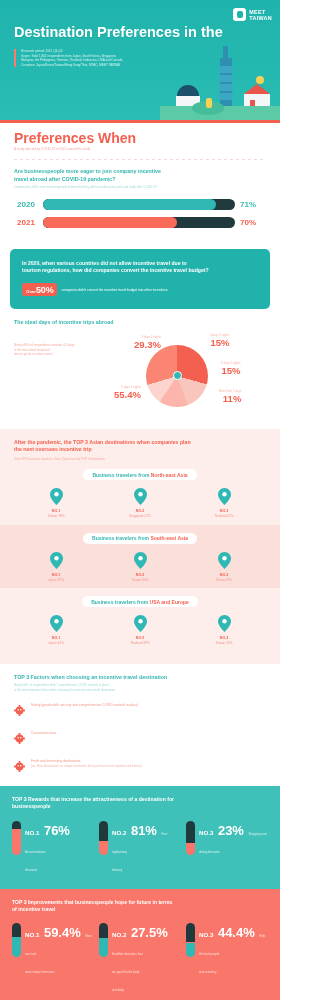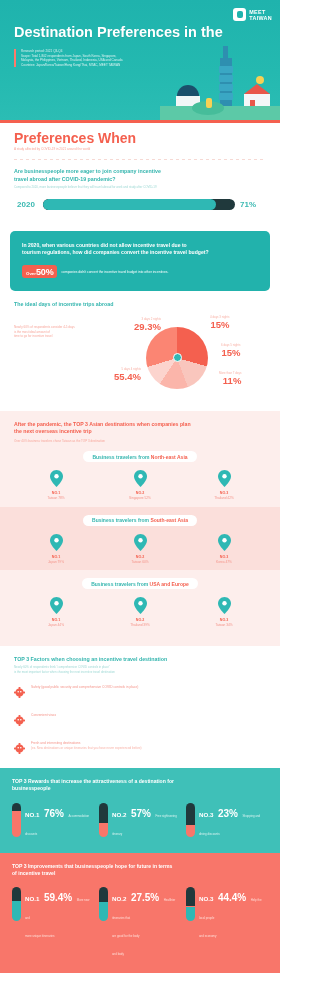--- a/index.html
+++ b/index.html
@@ -135,21 +135,21 @@
   .stats.teal { background:#3fc0b8; }
   .stats.coral { background:#f8766a; }
   .stats-h { font-size:5.1px; font-weight:bold; line-height:7.4px; color:#fff; }
   .stats.teal .stats-h { color:#fff; }
   .cards { display:flex; justify-content:space-between; margin-top:10px; }
   .card { display:flex; gap:4px; width:82px; }
   .thermo { flex:0 0 9px; width:9px; height:34px; border-radius:5px; position:relative; overflow:hidden; }
   .thermo .top { position:absolute; left:0; right:0; top:0; background:#20393c; }
   .thermo .bot { position:absolute; left:0; right:0; bottom:0; }
   .card-txt .rank { font-size:6.2px; font-weight:bold; line-height:7.5px; }
-  .card-txt .pct  { font-size:10px; font-weight:bold; line-height:9px; }
+  .card-txt .pct  { font-size:13px; font-weight:bold; line-height:9px; }
   .card-txt .desc { font-size:2.9px; line-height:4.2px; margin-top:2px; }
   .stats.teal .rank, .stats.teal .pct { color:#fff; }
   .stats.teal .desc { color:#d5f2ef; }
   .stats.coral .rank, .stats.coral .pct { color:#fff; }
   .stats.coral .desc { color:#ffdcd6; }
   .top-rule { height:2.5px; background:#f4604f; }
 </style>
 </head>
 <body>
 
@@ -211,20 +211,27 @@
     <div class="q-sub">Compared to 2020, more businesspeople believe that they will travel abroad for work and study after COVID-19</div>
 
     <div class="bars">
       <div class="bar-row">
         <span class="bar-year">2020</span>
         <span class="bar-track">
           <span class="bar-fill c1" id="fill0" style="width: 90%;"></span>
         </span>
         <span class="bar-val c1">71%</span>
       </div>
+      <div class="bar-row">
+        <span class="bar-year y2">2021</span>
+        <span class="bar-track">
+          <span class="bar-fill c2" id="fill1" style="width: 70%;"></span>
+        </span>
+        <span class="bar-val c2">70%</span>
+      </div>
     </div>
   </div>
 
   <div class="teal-panel">
     <div class="tp-q">
       <div>In 2020, when various countries did not allow incentive travel due to</div>
       <div>tourism regulations, how did companies convert the incentive travel budget?</div>
     </div>
     <div class="tp-ans">
       <span class="tp-badge">
@@ -448,21 +455,21 @@
           </span>
         </span>
       </div>
       <div class="card">
         <span class="thermo">
             <span class="top" style="height:61%;"></span>
             <span class="bot" style="height:39%;background:#f8766a;"></span>
           </span>
         <span class="card-txt">
           <span class="rank">NO.2</span>
-          <span class="pct">57%</span>
+          <span class="pct">81%</span>
           <span class="desc">
             <span>Free sightseeing</span><br>
             <span>itinerary</span>
           </span>
         </span>
       </div>
       <div class="card">
         <span class="thermo">
             <span class="top" style="height:66%;"></span>
             <span class="bot" style="height:34%;background:#f8766a;"></span>

